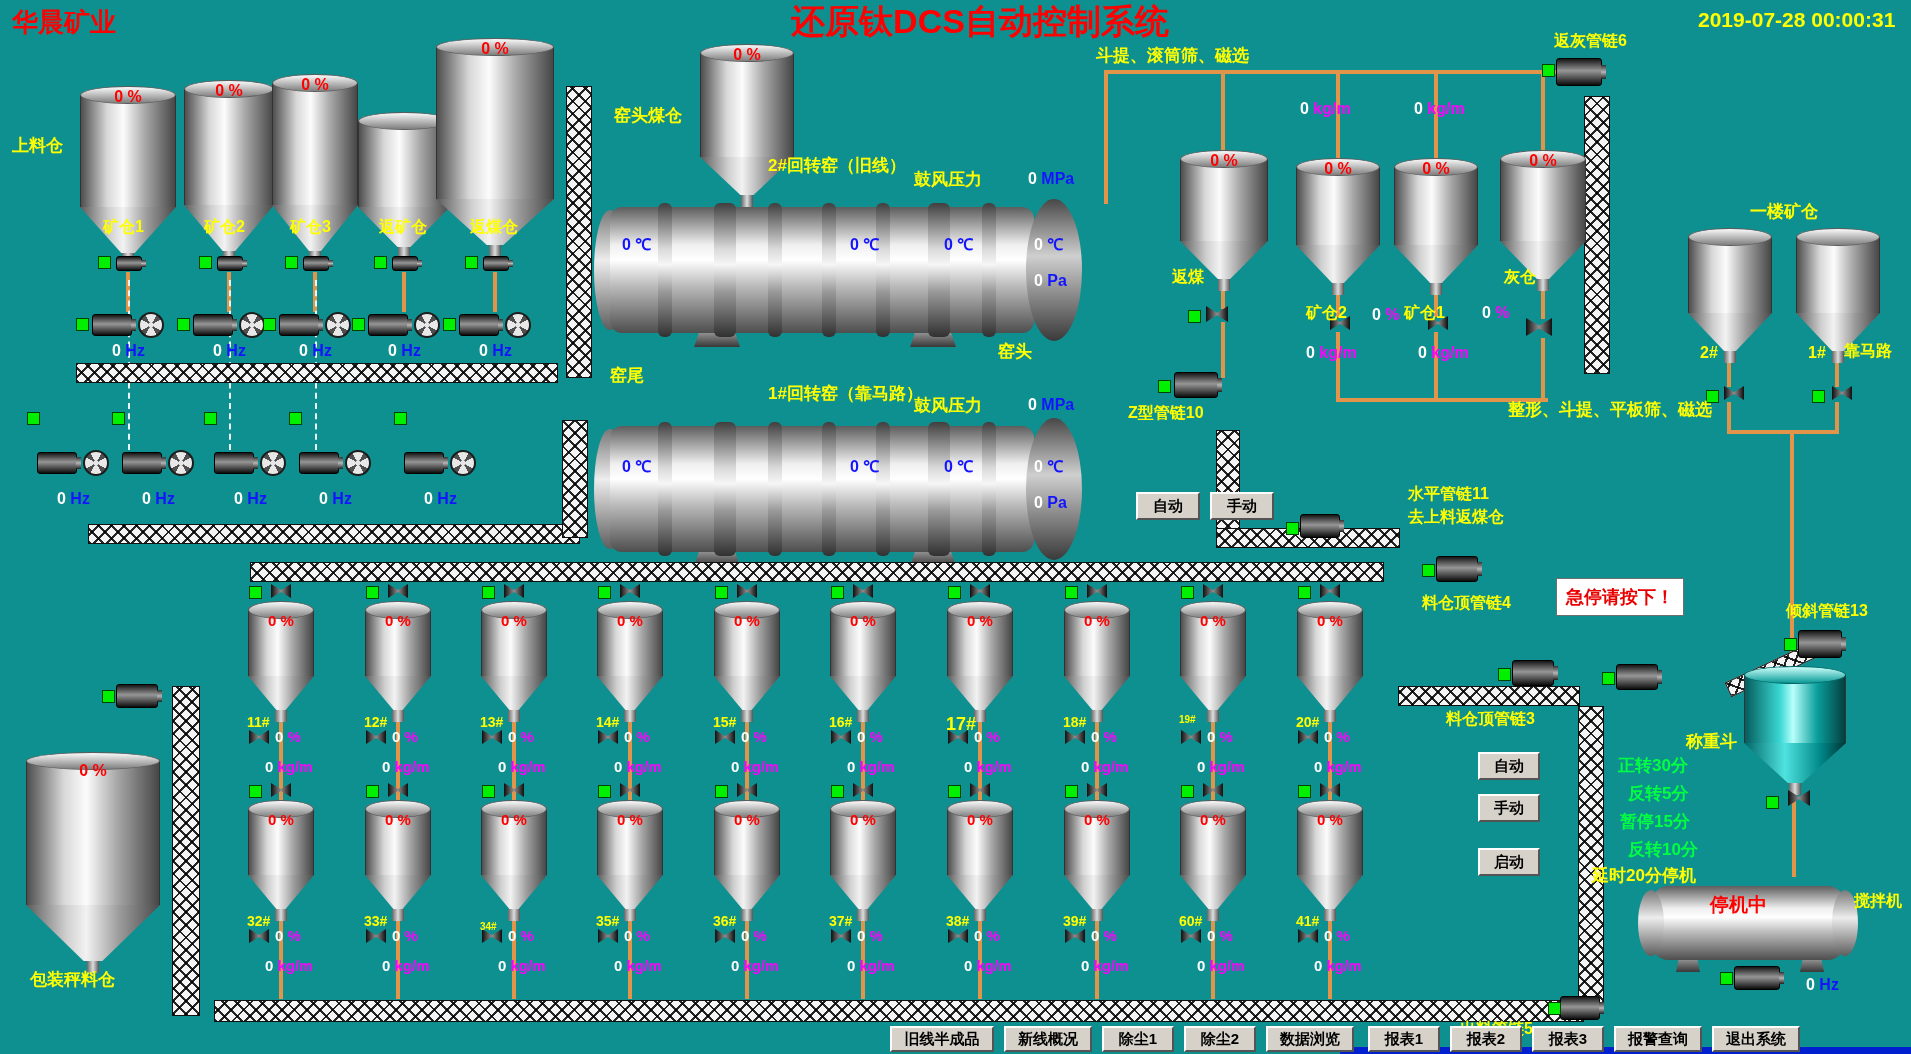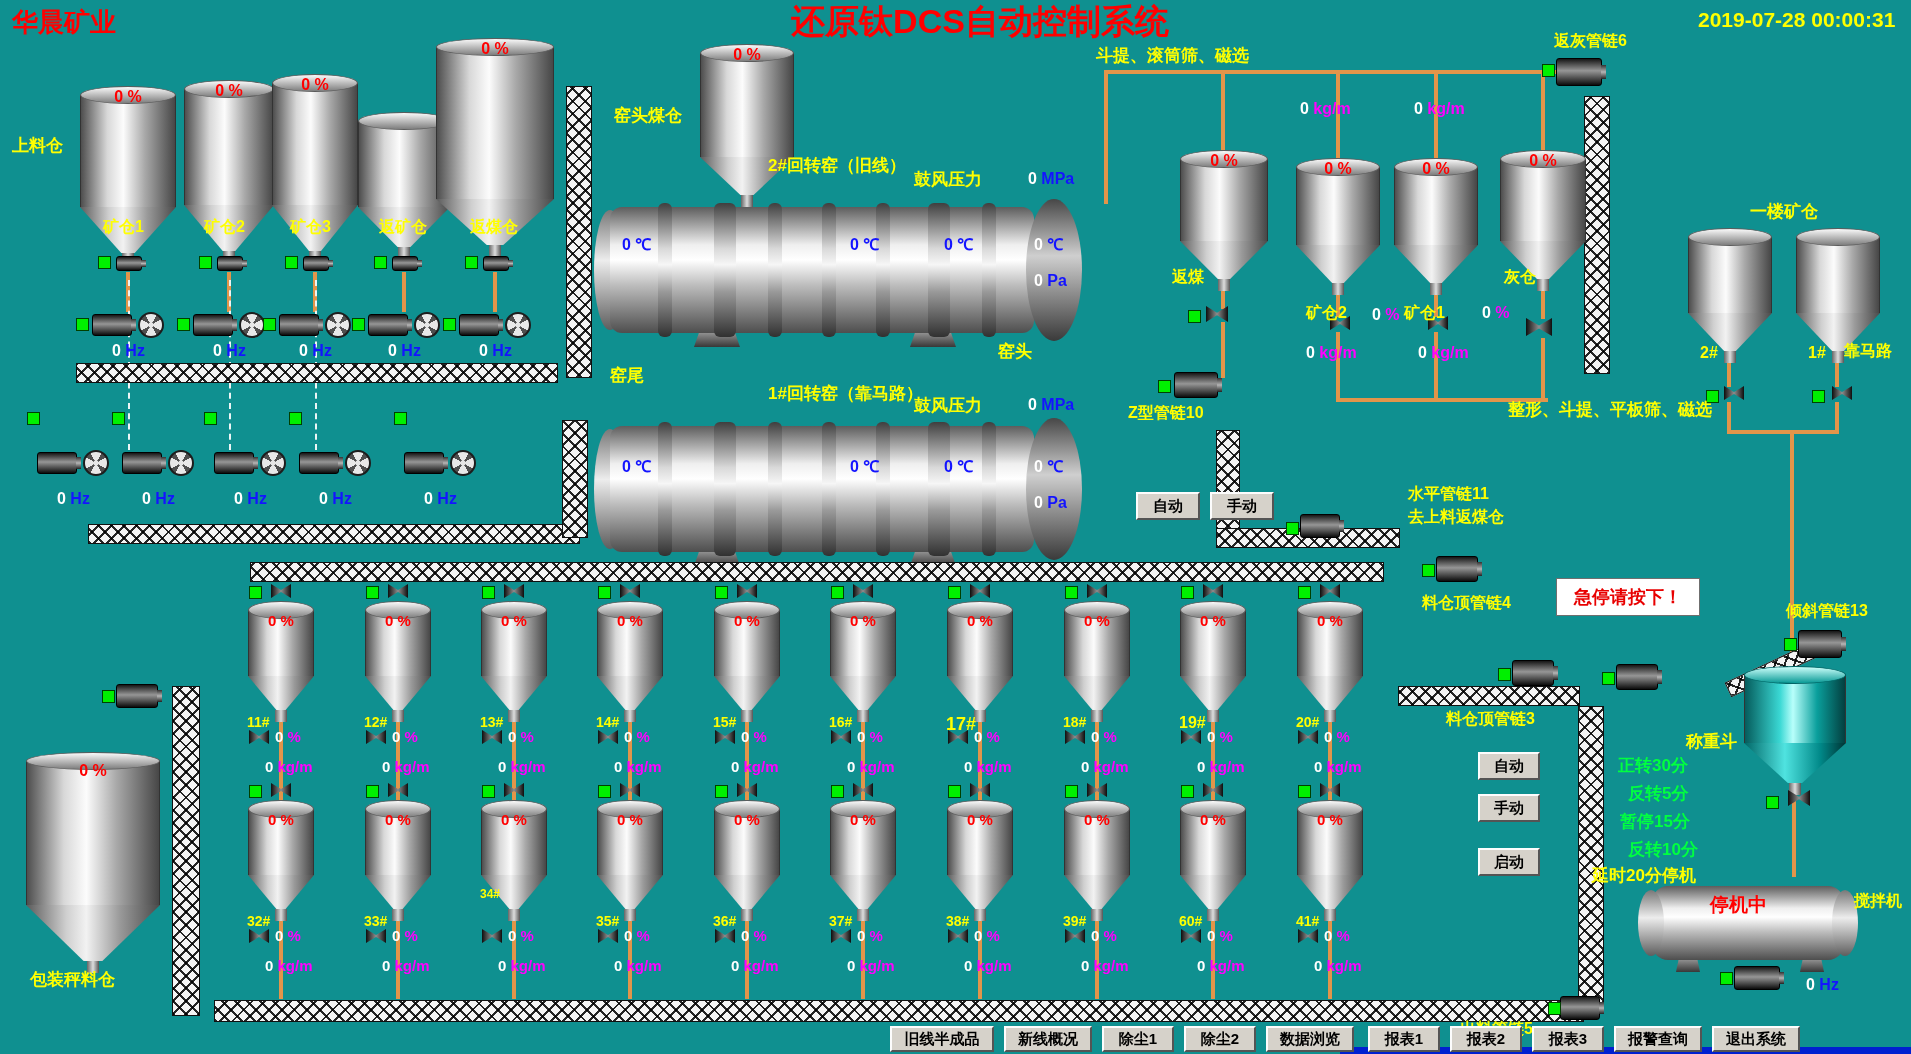--- a/index.html
+++ b/index.html
@@ -66,21 +66,21 @@
 
   <div class="lbl y" style="left:1096px;top:46px;font-size:17px">斗提、滚筒筛、磁选</div>
   <div class="lbl y" style="left:1554px;top:32px">返灰管链6</div>
   <div class="lbl y" style="left:1750px;top:202px;font-size:17px">一楼矿仓</div>
   <div class="lbl y" style="left:1844px;top:342px">靠马路</div>
   <div class="lbl y" style="left:1508px;top:400px;font-size:17px">整形、斗提、平板筛、磁选</div>
   <div class="lbl y" style="left:1128px;top:404px">Z型管链10</div>
   <div class="lbl y" style="left:1408px;top:485px">水平管链11</div>
   <div class="lbl y" style="left:1408px;top:508px">去上料返煤仓</div>
   <div class="lbl y" style="left:1422px;top:594px">料仓顶管链4</div>
-  <div class="estop" style="left:1556px;top:578px;width:144px;height:38px">急停请按下！</div>
+  <div class="estop" style="left:1556px;top:578px;width:128px;height:38px">急停请按下！</div>
   <div class="lbl y" style="left:1786px;top:602px">倾斜管链13</div>
   <div class="lbl y" style="left:1446px;top:710px">料仓顶管链3</div>
   <div class="lbl y" style="left:1686px;top:732px;font-size:17px">称重斗</div>
   <div class="lbl y" style="left:1592px;top:866px;font-size:17px">延时20分停机</div>
   <div class="lbl r" style="left:1710px;top:894px;font-size:19px">停机中</div>
   <div class="lbl y" style="left:1854px;top:892px">搅拌机</div>
   <div class="lbl y" style="left:1460px;top:1020px">出料管链5</div>
   <div class="lbl y" style="left:30px;top:970px;font-size:17px">包装秤料仓</div>
   <div class="bluestrip" style="left:1340px;top:1047px;width:571px;height:7px"></div>
 <div class="silo" style="left: 80px; top: 86px; width: 96px;">
@@ -479,21 +479,21 @@
     <div class="pipe" style="left: 1095px; top: 712px; width: 4px; height: 88px;"></div>
     <div class="gsq" style="left: 1181px; top: 586px;"></div>
     <div class="valve" style="left: 1203px; top: 584px; width: 20px; height: 14px;"></div>
     <div class="silo" style="left: 1180px; top: 601px; width: 66px;">
       <div class="silo-top"></div>
       <div class="silo-body" style="height: 66px;"></div>
       <div class="silo-cone" style="height: 34px;"></div>
       <div class="silo-spout"></div>
     </div>
     <div class="lbl ctr" style="left: 1213px; top: 612px; font-size: 15px;"><span class="num rn">0</span><span class="unit ru"> %</span></div>
-    <div class="lbl y" style="left: 1179px; top: 714px; font-size: 16px;">19#</div>
+    <div class="lbl y" style="left: 1179px; top: 714px; font-size: 10px;">19#</div>
     <div class="valve" style="left: 1181px; top: 730px; width: 20px; height: 14px;"></div>
     <div class="lbl" style="left: 1207px; top: 728px; font-size: 15px;"><span class="num wn">0</span><span class="unit mu"> %</span></div>
     <div class="lbl" style="left: 1197px; top: 758px; font-size: 15px;"><span class="num wn">0</span><span class="unit mu"> kg/m</span></div>
     <div class="pipe" style="left: 1211px; top: 712px; width: 4px; height: 88px;"></div>
     <div class="gsq" style="left: 1298px; top: 586px;"></div>
     <div class="valve" style="left: 1320px; top: 584px; width: 20px; height: 14px;"></div>
     <div class="silo" style="left: 1297px; top: 601px; width: 66px;">
       <div class="silo-top"></div>
       <div class="silo-body" style="height: 66px;"></div>
       <div class="silo-cone" style="height: 34px;"></div>
@@ -535,21 +535,21 @@
     <div class="pipe" style="left: 396px; top: 911px; width: 4px; height: 88px;"></div>
     <div class="gsq" style="left: 482px; top: 785px;"></div>
     <div class="valve" style="left: 504px; top: 783px; width: 20px; height: 14px;"></div>
     <div class="silo" style="left: 481px; top: 800px; width: 66px;">
       <div class="silo-top"></div>
       <div class="silo-body" style="height: 66px;"></div>
       <div class="silo-cone" style="height: 34px;"></div>
       <div class="silo-spout"></div>
     </div>
     <div class="lbl ctr" style="left: 514px; top: 811px; font-size: 15px;"><span class="num rn">0</span><span class="unit ru"> %</span></div>
-    <div class="lbl y" style="left: 480px; top: 888px; font-size: 12px;">34#</div>
+    <div class="lbl y" style="left: 480px; top: 921px; font-size: 10px;">34#</div>
     <div class="valve" style="left: 482px; top: 929px; width: 20px; height: 14px;"></div>
     <div class="lbl" style="left: 508px; top: 927px; font-size: 15px;"><span class="num wn">0</span><span class="unit mu"> %</span></div>
     <div class="lbl" style="left: 498px; top: 957px; font-size: 15px;"><span class="num wn">0</span><span class="unit mu"> kg/m</span></div>
     <div class="pipe" style="left: 512px; top: 911px; width: 4px; height: 88px;"></div>
     <div class="gsq" style="left: 598px; top: 785px;"></div>
     <div class="valve" style="left: 620px; top: 783px; width: 20px; height: 14px;"></div>
     <div class="silo" style="left: 597px; top: 800px; width: 66px;">
       <div class="silo-top"></div>
       <div class="silo-body" style="height: 66px;"></div>
       <div class="silo-cone" style="height: 34px;"></div>

